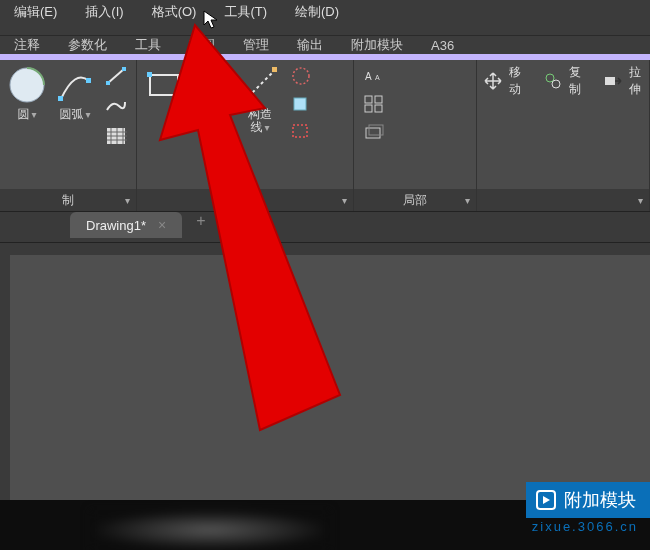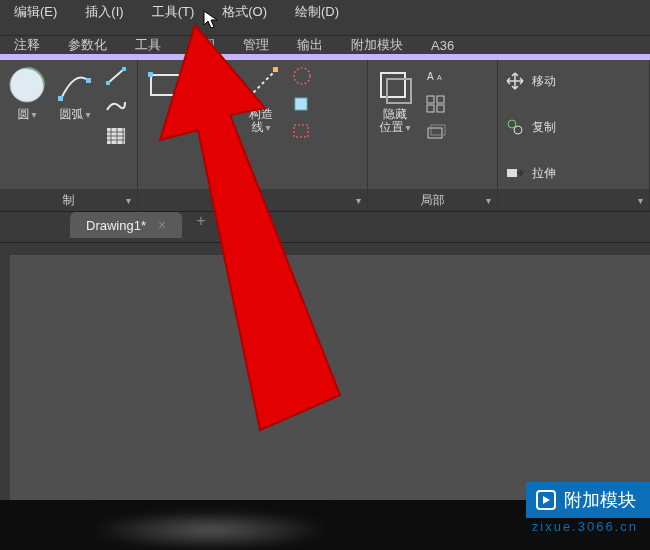--- a/index.html
+++ b/index.html
@@ -182,22 +182,22 @@
     width:16px;height:20px;
     pointer-events:none;
   }
 </style>
 </head>
 <body>
 
 <div class="menubar">
   <div class="menu">编辑(E)</div>
   <div class="menu">插入(I)</div>
+  <div class="menu">格式(O)</div>
   <div class="menu">工具(T)</div>
-  <div class="menu">格式(O)</div>
   <div class="menu">绘制(D)</div>
 </div>
 
 <div class="ribbon-tabs">
   <div class="rtab">注释</div>
   <div class="rtab">参数化</div>
   <div class="rtab">工具</div>
   <div class="rtab">视图</div>
   <div class="rtab">管理</div>
   <div class="rtab">输出</div>
@@ -306,30 +306,20 @@
         </div>
       </div>
     </div>
     <div class="panel-footer">
         <span class="dd-tri">▾</span>
       </div>
   </div>
 
   <div class="panel" style="width:130px">
     <div class="panel-body">
-      <div class="vcol">
-        <div class="big-icon">
-          <svg viewBox="0 0 40 40">
-              <rect x="6" y="8" width="24" height="24" fill="none" stroke="#e8e8e8" stroke-width="2"></rect>
-              <rect x="12" y="14" width="24" height="24" fill="none" stroke="#aaa" stroke-width="2"></rect>
-            </svg>
-        </div>
-        <div class="tool-label"><span style="white-space:pre">隐藏
-位置</span><span class="dd-tri">▾</span></div>
-      </div>
       <div class="vcol" style="gap:4px">
         <div class="small-icon">
           <svg viewBox="0 0 22 20">
               <text x="2" y="14" font-size="10" fill="#ddd">A</text>
               <text x="12" y="14" font-size="7" fill="#ddd">A</text>
             </svg>
         </div>
         <div class="small-icon">
           <svg viewBox="0 0 22 20">
               <rect x="2" y="2" width="7" height="7" fill="none" stroke="#ccc"></rect>
@@ -346,21 +336,21 @@
         </div>
       </div>
     </div>
     <div class="panel-footer">
       <span>局部</span>
         <span class="dd-tri">▾</span>
     </div>
   </div>
 
   <div class="panel" style="flex:1">
-    <div class="panel-body" style="flex-direction:column; gap:20px; padding-top:4px">
+    <div class="panel-body" style="flex-direction:row; gap:20px; padding-top:4px">
       <div class="text-btn-row">
         <div class="ticon">
           <svg viewBox="0 0 20 20">
               <path d="M10 2 L10 18 M2 10 L18 10 M10 2 L7 5 M10 2 L13 5 M10 18 L7 15 M10 18 L13 15 M2 10 L5 7 M2 10 L5 13 M18 10 L15 7 M18 10 L15 13" stroke="#ddd" stroke-width="1.5" fill="none"></path>
             </svg>
         </div>
         <div class="tlabel">移动</div>
       </div>
       <div class="text-btn-row">
         <div class="ticon">

